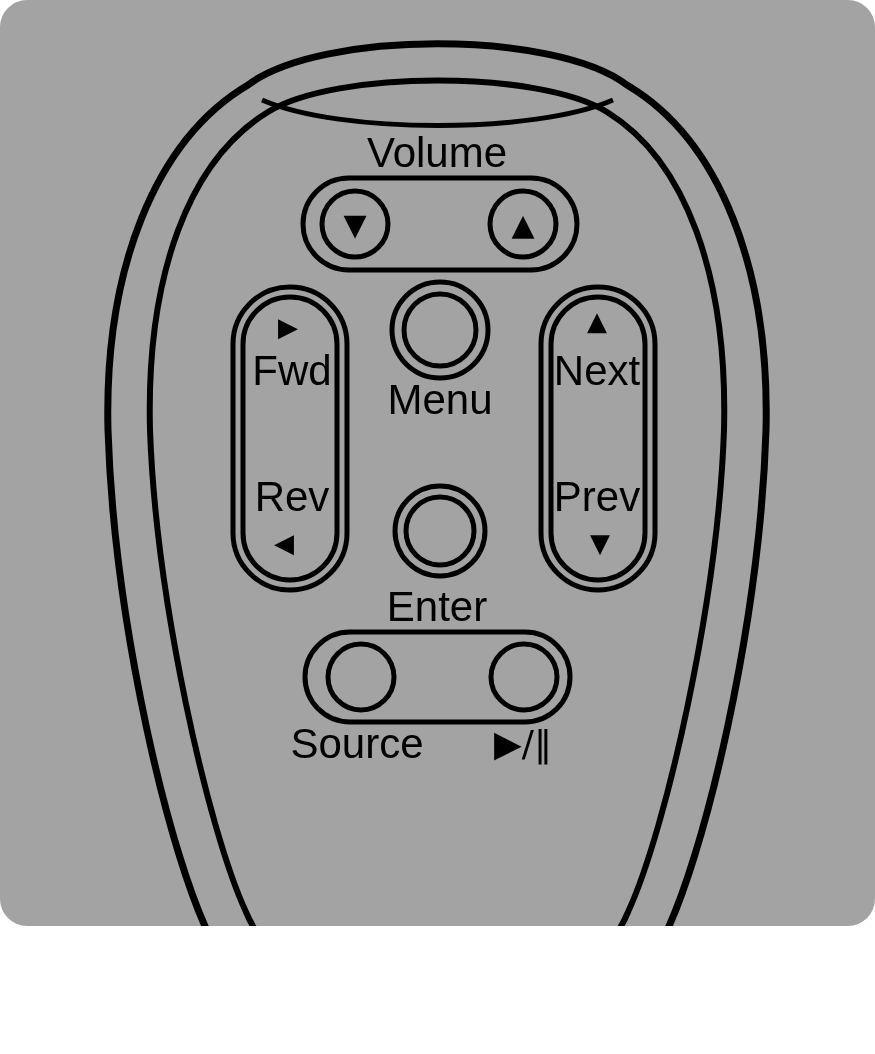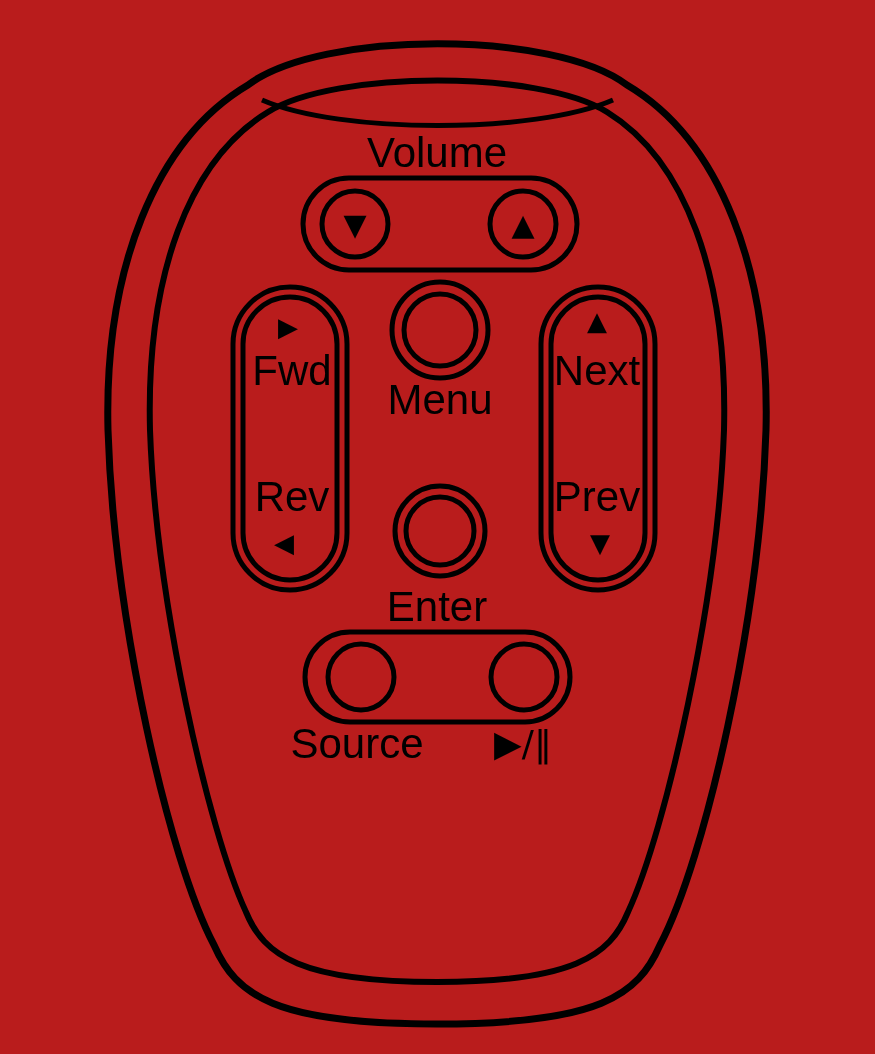--- a/index.html
+++ b/index.html
@@ -1,16 +1,16 @@
 <!DOCTYPE html>
 <html><head>
 <meta charset="utf-8">
 <style>
   html,body{margin:0;padding:0;background:#ffffff;}
-  .stage{width:875px;height:1054px;position:relative;background:#b91c1c;}
+  .stage{width:875px;height:926px;position:relative;background:#a3a3a3;border-radius:27px;}
   .ln{fill:none;stroke:#000;}
   .label{font-family:"Liberation Sans","DejaVu Sans",sans-serif;font-size:42px;fill:#000;}
   .label-sm{font-family:"Liberation Sans","DejaVu Sans",sans-serif;font-size:36px;fill:#000;}
   .glyph{font-family:"DejaVu Sans","Liberation Sans",sans-serif;fill:#000;}
 </style>
 </head>
 <body>
 
 <div class="stage">
 <svg width="875" height="1054" viewBox="0 0 875 1054" xmlns="http://www.w3.org/2000/svg">

